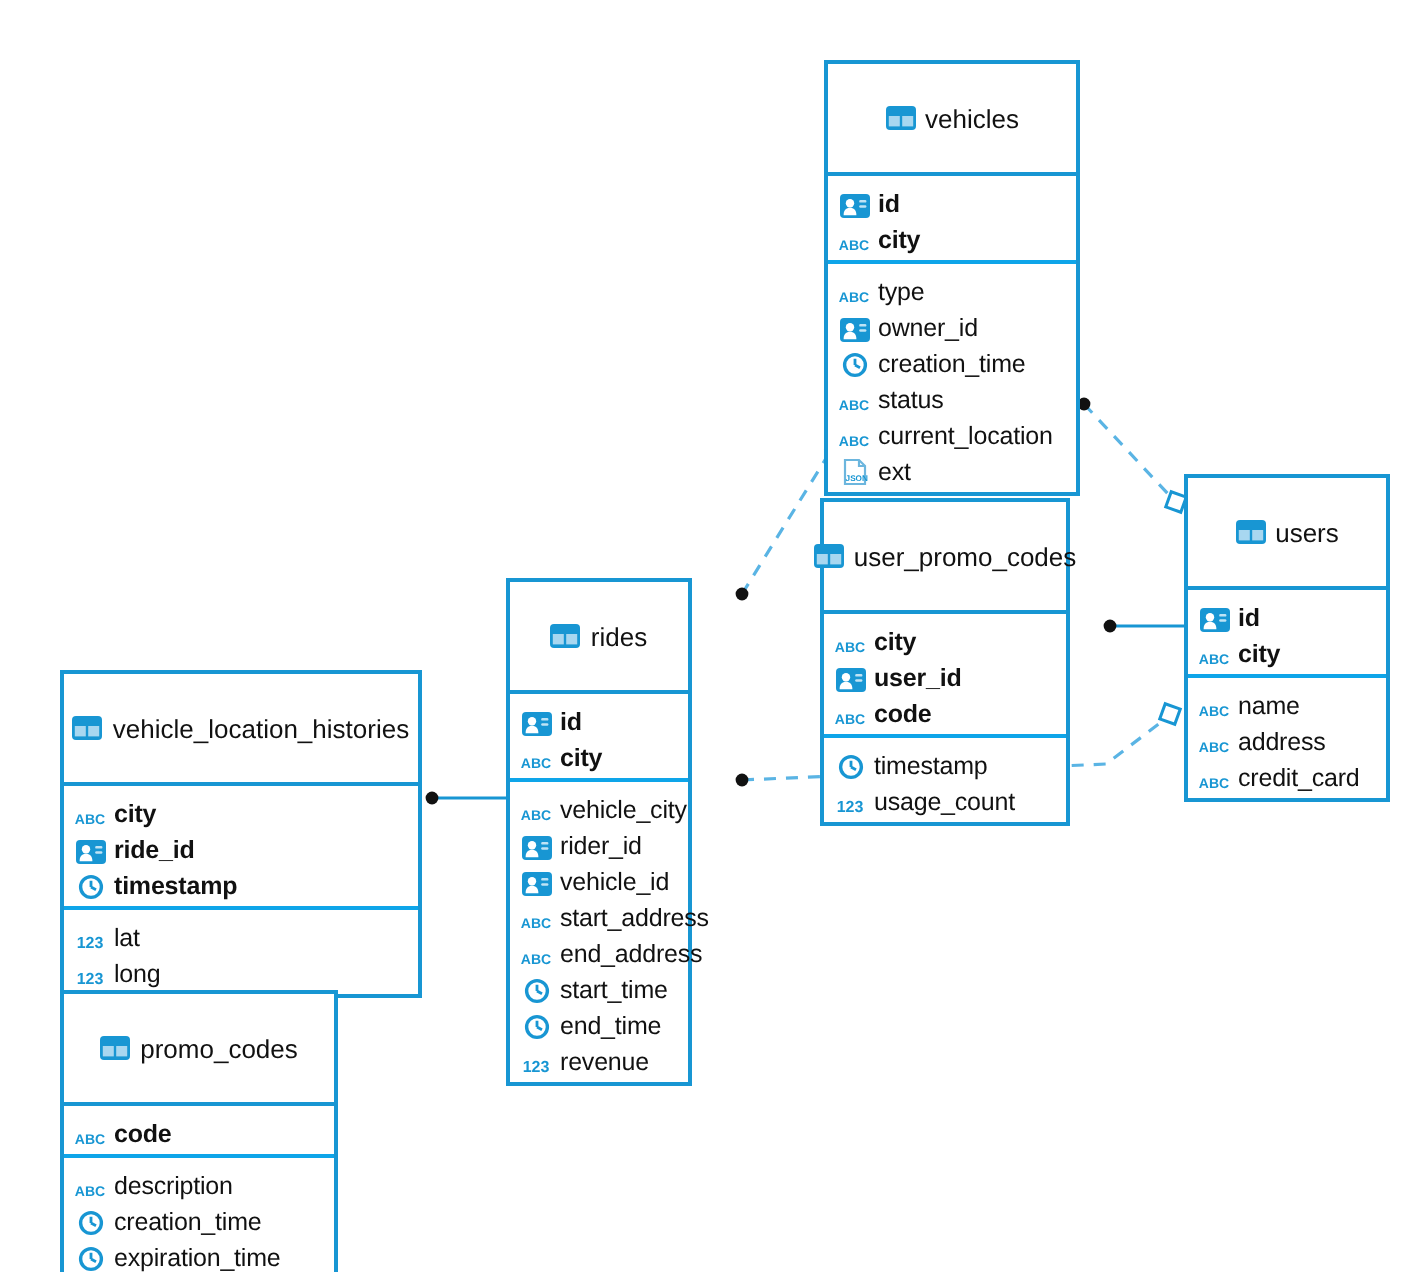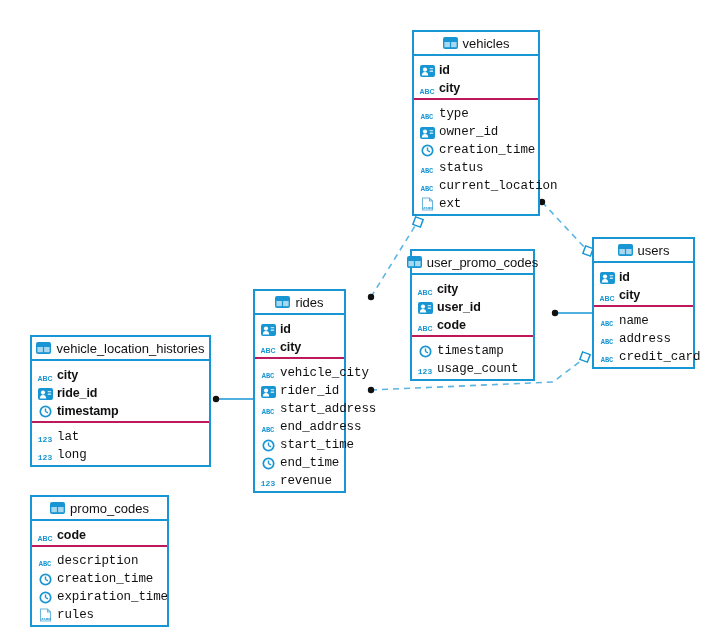--- a/index.html
+++ b/index.html
@@ -6,25 +6,25 @@
   #canvas{
     position:relative;width:705px;height:636px;background:#ffffff;overflow:hidden;
     font-family:"Liberation Sans","DejaVu Sans",sans-serif;color:#111;
   }
   .tbl{
     position:absolute;box-sizing:border-box;background:#fff;
     border:2px solid #1896d3;
   }
   .hdr{
     height:22px;display:flex;align-items:center;justify-content:center;gap:5px;
-    border-bottom:2px solid #1896d3;white-space:nowrap;padding:0 2px;
+    border-bottom:2px solid #1896d3;white-space:nowrap;padding:16px 2px;
   }
   .tname{font-size:13px;color:#111;}
   .sec{padding:3px 0;}
-  .sec + .sec{border-top:2px solid #be185d;font-family:Liberation Mono, monospace;}
+  .sec + .sec{border-top:2px solid #0ea5e9;}
   .row{
     height:18px;display:flex;align-items:flex-end;gap:4px;
     padding:0 5px;white-space:nowrap;
   }
   .row .fname{font-size:12.5px;letter-spacing:-0.1px;}
   .row.pk .fname{font-weight:bold;}
   .fico{width:16px;min-width:16px;display:inline-flex;align-items:center;justify-content:center;}
   .tico{display:inline-flex;align-items:center;}
   .abc{font-size:7px;font-weight:bold;color:#1896d3;letter-spacing:0;}
   .n123{font-size:8px;font-weight:bold;color:#1896d3;letter-spacing:0;}
@@ -277,20 +277,32 @@
               <rect width="15" height="12" rx="2" fill="#1896d3"></rect>
               <circle cx="5" cy="4.6" r="2.1" fill="#fff"></circle>
               <path d="M1.8 10.6 C1.8 7.9 3.2 6.9 5 6.9 C6.8 6.9 8.2 7.9 8.2 10.6 Z" fill="#fff"></path>
               <rect x="9.6" y="3" width="3.6" height="1.3" rx="0.6" fill="#bfe3f5"></rect>
               <rect x="9.6" y="5.6" width="3.6" height="1.3" rx="0.6" fill="#bfe3f5"></rect>
             </svg>
           </span>
         <span class="fname">rider_id</span>
       </div>
       <div class="row">
+        <span class="fico">
+            <svg width="15" height="12" viewBox="0 0 15 12">
+              <rect width="15" height="12" rx="2" fill="#1896d3"></rect>
+              <circle cx="5" cy="4.6" r="2.1" fill="#fff"></circle>
+              <path d="M1.8 10.6 C1.8 7.9 3.2 6.9 5 6.9 C6.8 6.9 8.2 7.9 8.2 10.6 Z" fill="#fff"></path>
+              <rect x="9.6" y="3" width="3.6" height="1.3" rx="0.6" fill="#bfe3f5"></rect>
+              <rect x="9.6" y="5.6" width="3.6" height="1.3" rx="0.6" fill="#bfe3f5"></rect>
+            </svg>
+          </span>
+        <span class="fname">vehicle_id</span>
+      </div>
+      <div class="row">
         <span class="fico abc">ABC</span>
         <span class="fname">start_address</span>
       </div>
       <div class="row">
         <span class="fico abc">ABC</span>
         <span class="fname">end_address</span>
       </div>
       <div class="row">
         <span class="fico">
             <svg width="13" height="13" viewBox="0 0 13 13">

